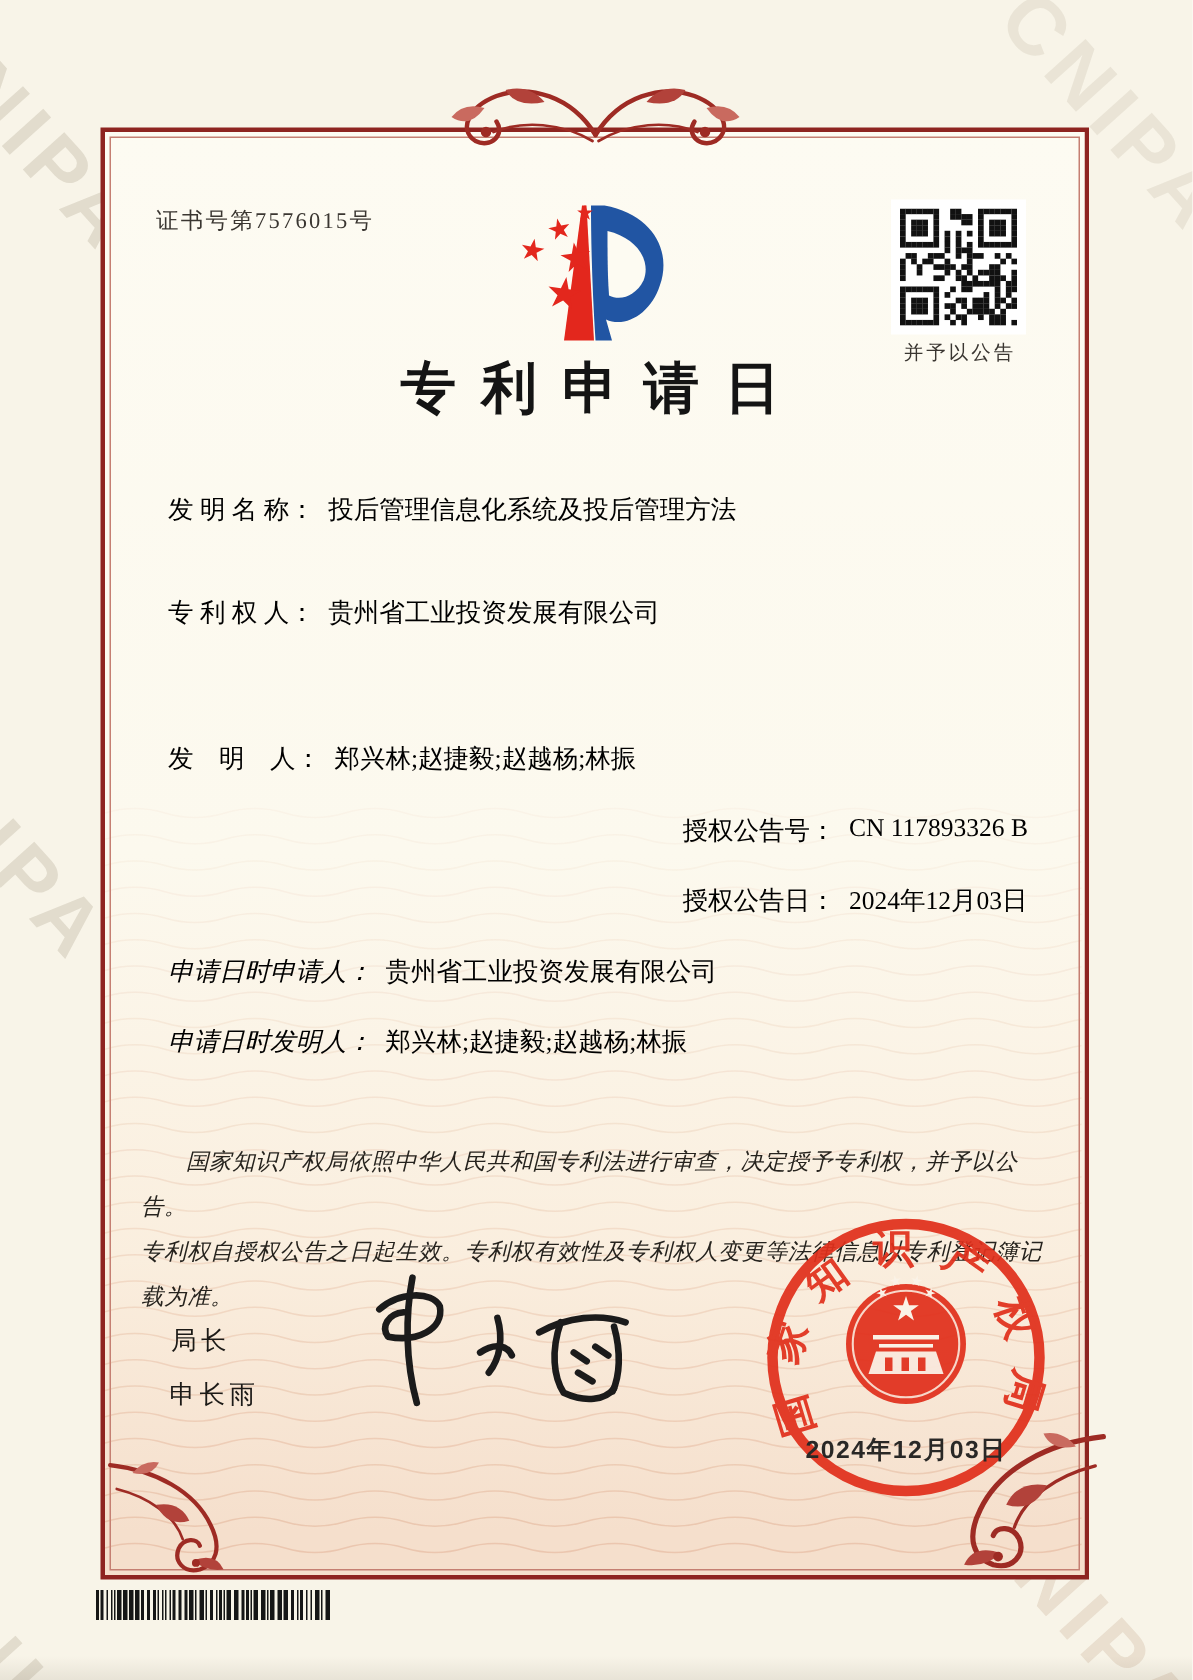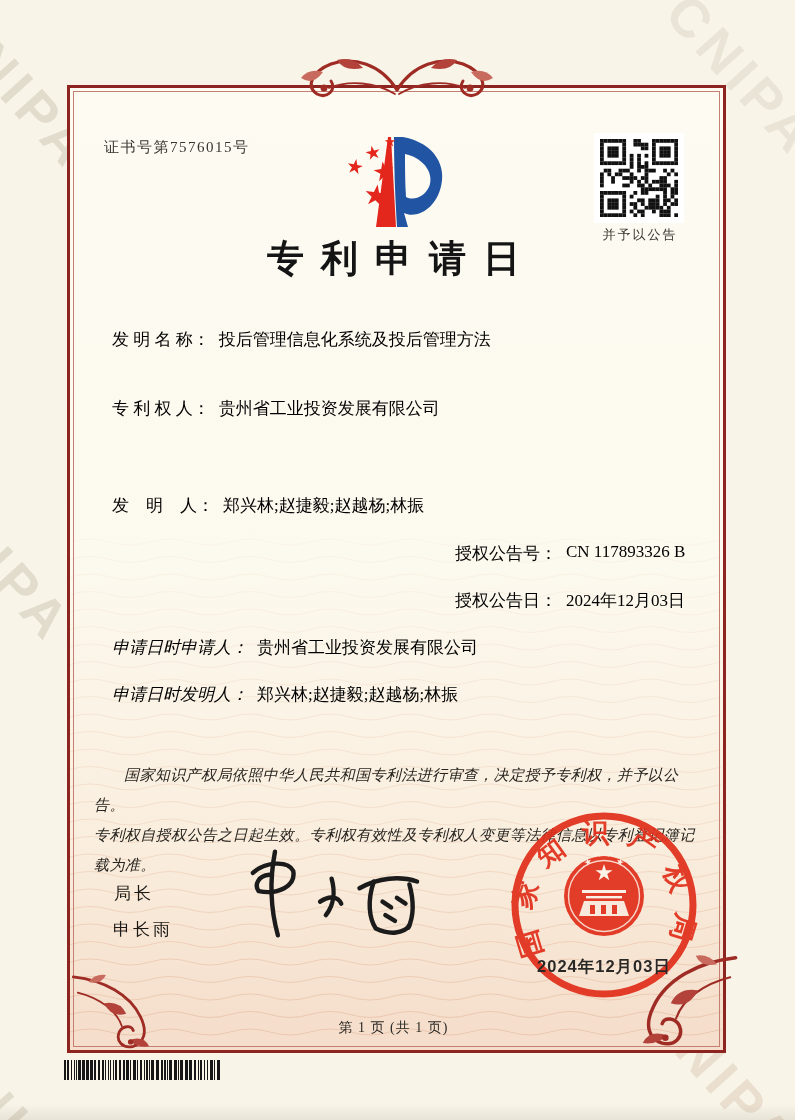--- a/index.html
+++ b/index.html
@@ -459,21 +459,20 @@
         <rect x="97" y="100" width="5" height="9" fill="#e1301c"></rect>
         <rect x="108" y="100" width="5" height="9" fill="#e1301c"></rect>
       </g>
     </g>
     <text font-size="27" font-weight="bold" fill="#e1301c" letter-spacing="17" font-family="Liberation Serif, DejaVu Serif, serif">
       <textPath href="#sealArc" startOffset="50%" text-anchor="middle">国家知识产权局</textPath>
     </text>
     <text x="100" y="167" text-anchor="middle" font-size="16.5" font-weight="bold" fill="#1a1a1a" letter-spacing="1" font-family="Liberation Sans, DejaVu Sans, sans-serif">2024年12月03日</text>
   </svg>
 
-  <div class="page-num">第 1 页 (共 1 页)</div>
   <div id="barcode">
       <div style="width: 2px; margin-right: 1px;"></div>
       <div style="width: 2px; margin-right: 2px;"></div>
       <div style="width: 1px; margin-right: 2px;"></div>
       <div style="width: 1px; margin-right: 1px;"></div>
       <div style="width: 1px; margin-right: 1px;"></div>
       <div style="width: 3px; margin-right: 1px;"></div>
       <div style="width: 3px; margin-right: 1px;"></div>
       <div style="width: 3px; margin-right: 1px;"></div>
       <div style="width: 3px; margin-right: 1px;"></div>

